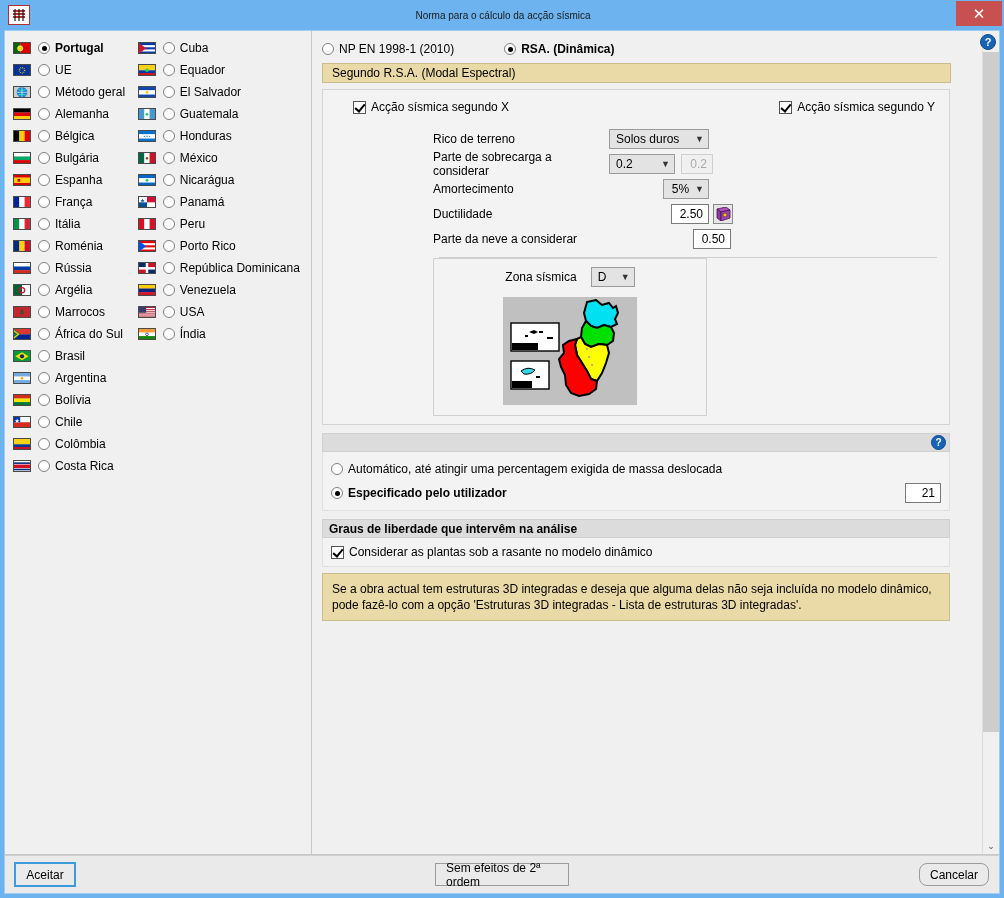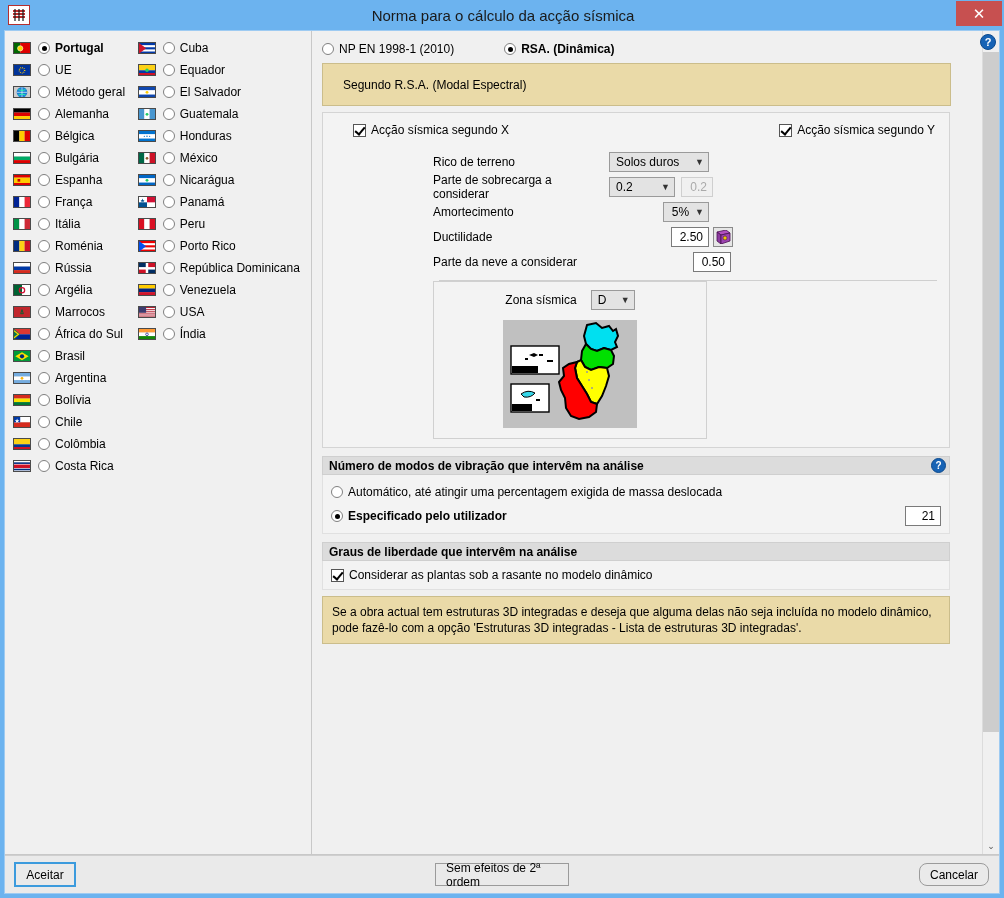--- a/index.html
+++ b/index.html
@@ -32,21 +32,21 @@
     margin-left: 8px;
     background: #fff;
     border: 1px solid #b43030;
     display: flex; align-items: center; justify-content: center;
     overflow: hidden;
   }
   #title-text {
     position: absolute;
     left: 2px; right: 0;
     text-align: center;
-    font-size: 15px;
+    font-size: 10px;
     color: #1a1a1a;
     font-family: "Liberation Sans", sans-serif;
     pointer-events: none;
   }
   #close-btn {
     position: absolute;
     right: 2px; top: 1px;
     width: 46px; height: 25px;
     background: #c75050;
     color: #fff;
@@ -152,23 +152,23 @@
     align-items: center;
     height: 20px;
     margin: 2px 0 4px 6px;
   }
   .norm-opt { display: flex; align-items: center; margin-right: 50px; cursor: pointer; }
   .norm-opt.sel .n-label { font-weight: bold; }
   .banner {
     margin: 0 5px 0 6px;
     background: #eadaa8;
     border: 1px solid #cbbd8b;
-    height: 43px;
+    height: 20px;
     display: flex; align-items: center;
-    padding-left: 20px;
+    padding-left: 9px;
     font-size: 12px;
   }
   .boxframe {
     margin: 6px 6px 0 6px;
     border: 1px solid #d4d4d4;
     background: #f3f3f3;
     padding: 8px 0;
   }
   .check-row {
     display: flex;
@@ -826,21 +826,20 @@
                       <circle cx="84" cy="52" r="1" fill="#999"></circle>
                     </g>
                   </svg>
                 </div>
               </div>
 
             </div>
           </div>
 
           <div class="group-head">
-            <span>Número de modos de vibração que intervêm na análise</span>
             <div class="spacer"></div>
             <div class="help-icon">?</div>
           </div>
           <div class="group-body">
             <div class="opt-row">
               <div class="radio"></div>
               <span>Automático, até atingir uma percentagem exigida de massa deslocada</span>
             </div>
             <div class="opt-row">
               <div class="radio on"></div>

